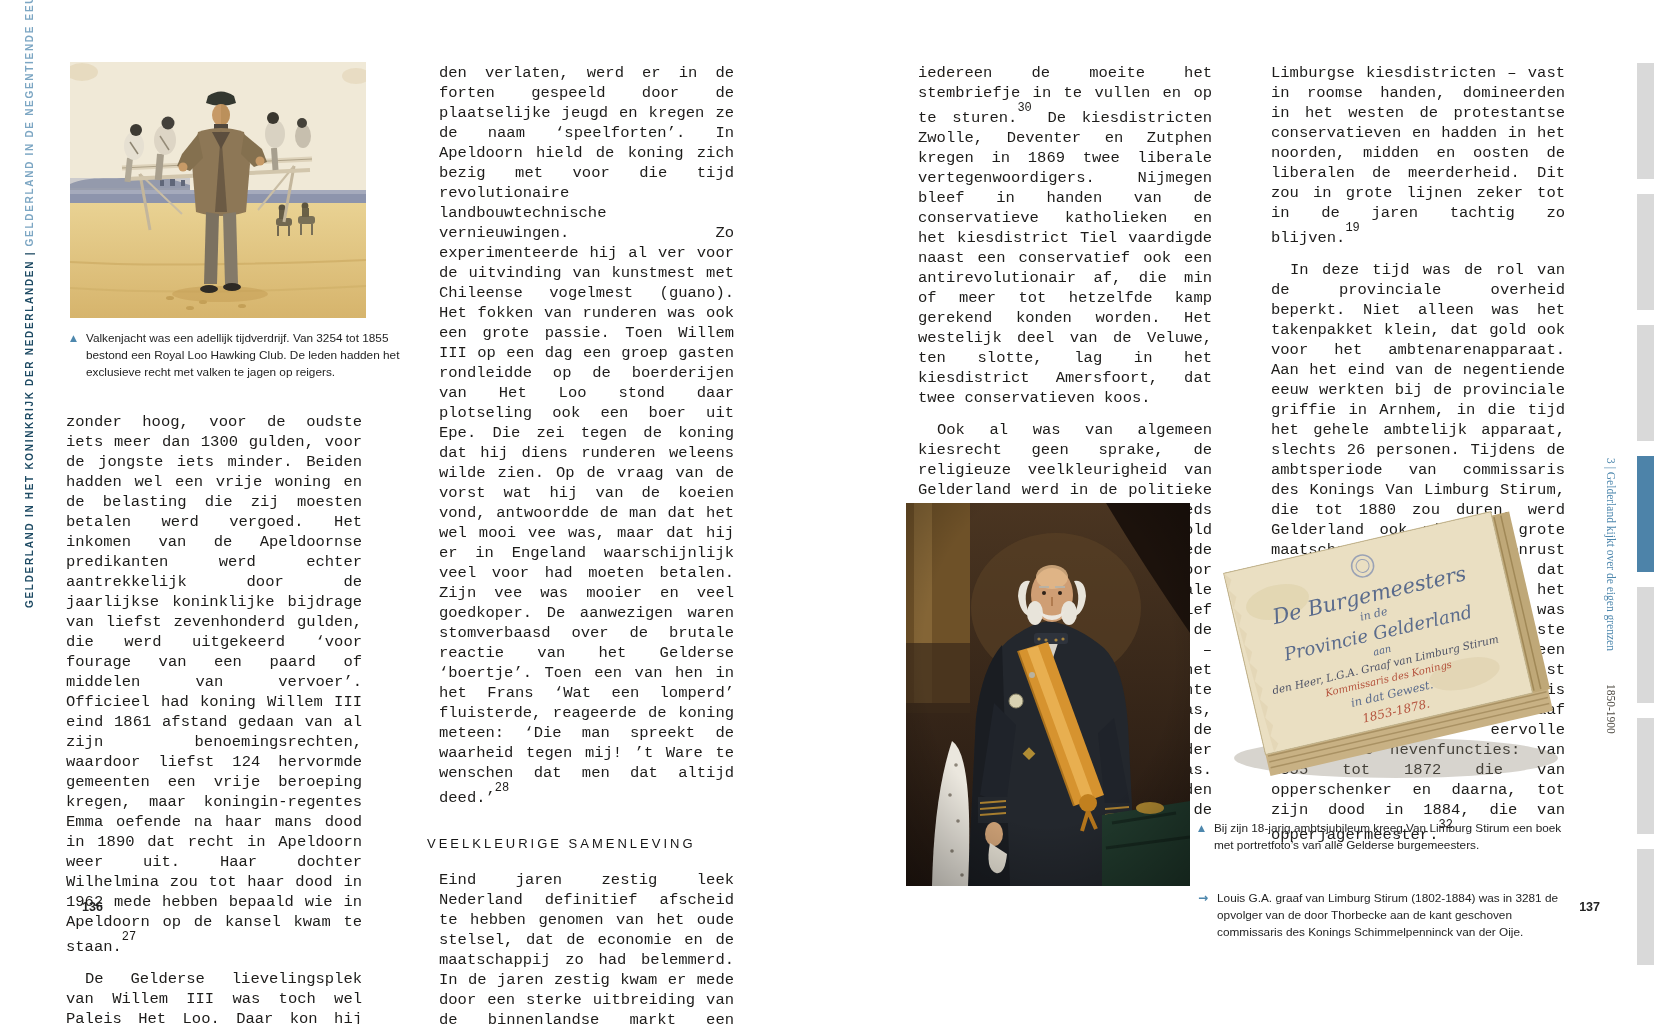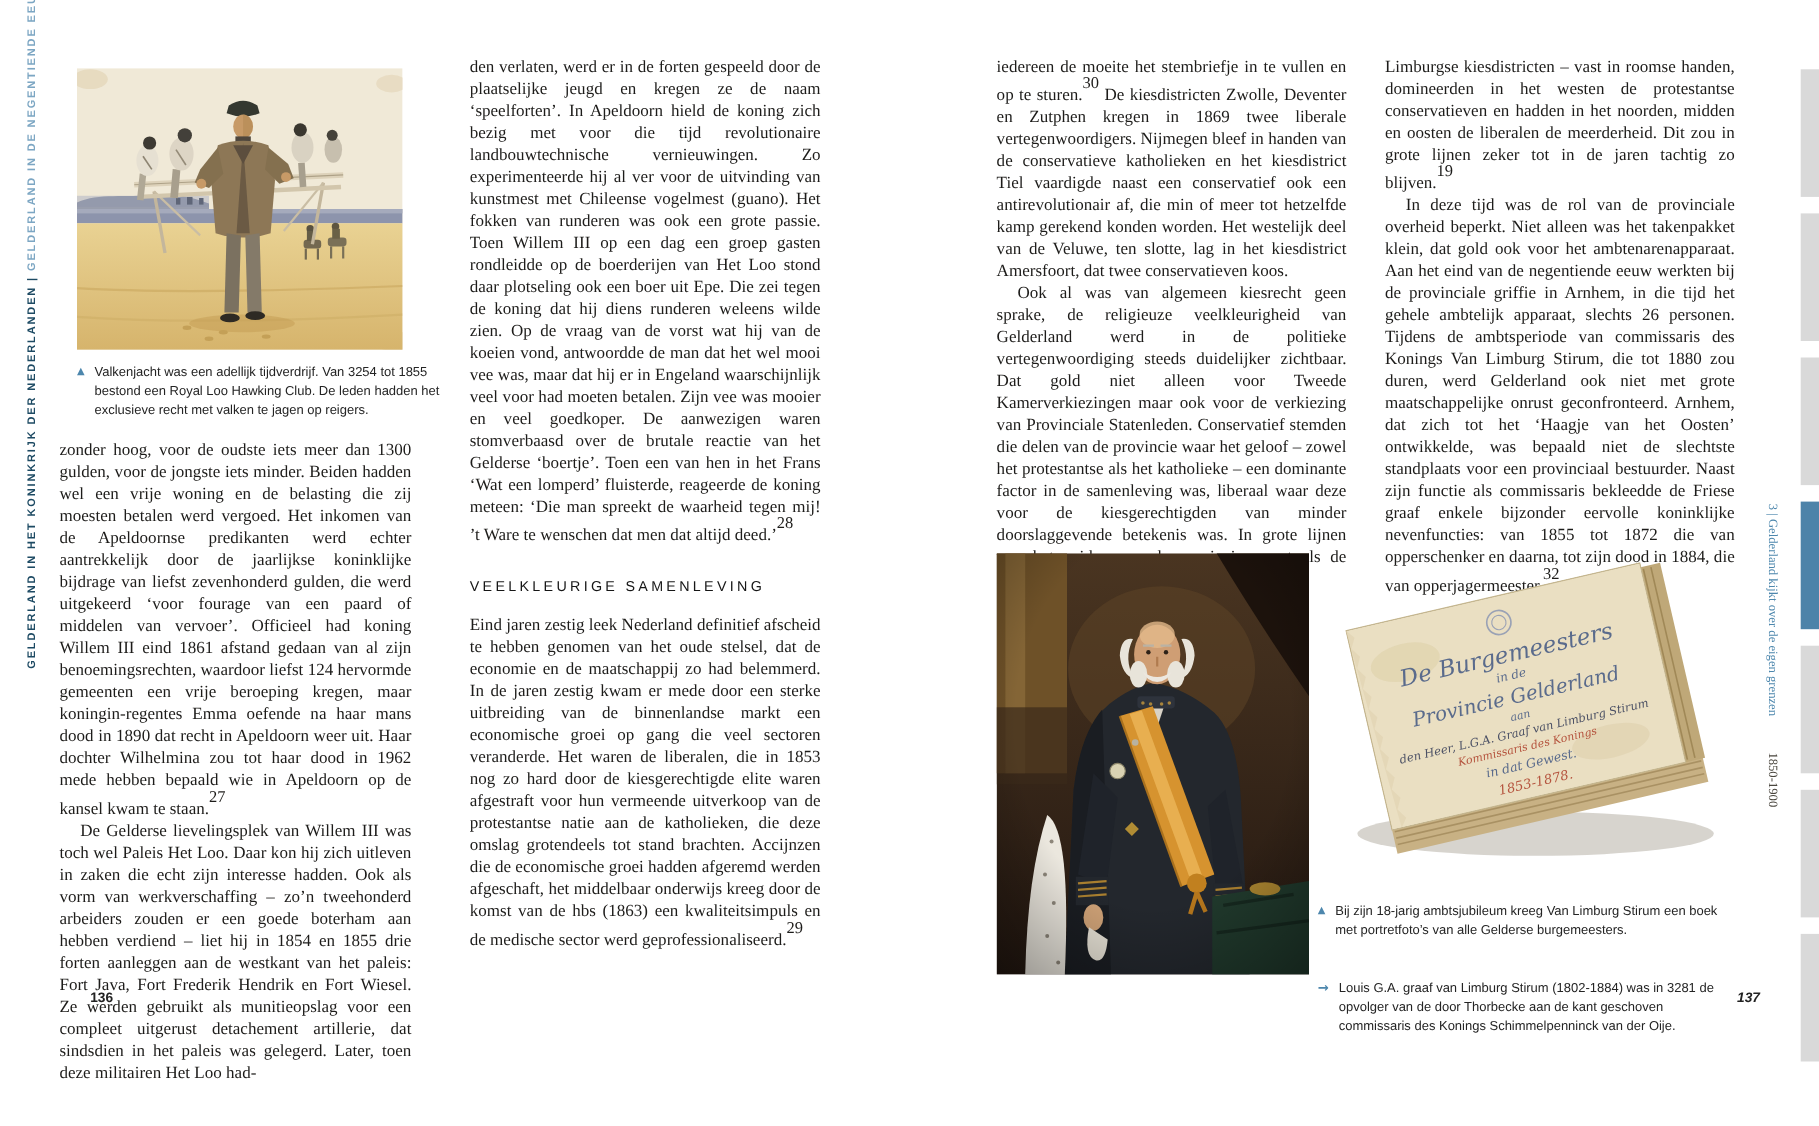--- a/index.html
+++ b/index.html
@@ -1,22 +1,22 @@
 <!DOCTYPE html>
 <html lang="nl"><head>
 <meta charset="utf-8">
 <style>
   html,body{margin:0;padding:0;background:#ffffff;}
   .page{position:relative;width:1654px;height:1024px;background:#ffffff;overflow:hidden;
         font-family:"Liberation Serif",serif;color:#1d1c1a;}
   
   .col{position:absolute;text-align:justify;font-size:15.5px;line-height:20px;}
-  .col p{margin:0;}
+  .col p{margin:12px;font-family:Liberation Mono, monospace;}
   .col p.ind{text-indent:19px;}
-  sup.note{font-size:15px;position:relative;top:-5px;letter-spacing:0;}
+  sup.note{font-size:12px;position:relative;top:-5px;letter-spacing:0;}
   h3.sect{font-family:"Liberation Sans",sans-serif;font-size:13px;font-weight:400;
           letter-spacing:3px;margin:26px 0 16px 0;color:#161616;}
   
   .caption{position:absolute;font-family:"Liberation Sans",sans-serif;font-size:11.8px;
            line-height:17px;color:#242424;display:flex;gap:9px;align-items:flex-start;}
   .cap-marker{color:#4d87ad;font-size:9px;line-height:16px;flex:0 0 auto;font-family:"DejaVu Sans",sans-serif;}
   .cap-marker.side{font-size:12px;font-weight:700;}
   
   .pagenum{position:absolute;font-family:"Liberation Sans",sans-serif;font-weight:700;
            font-size:12.5px;color:#222;text-align:center;}
@@ -275,21 +275,21 @@
     <span class="cap-marker">▲</span>
     <span>Bij zijn 18-jarig ambtsjubileum kreeg Van Limburg Stirum een boek met portretfoto’s van alle Gelderse burgemeesters.</span>
   </div>
 
   <div class="caption" style="left:1198px;top:890px;width:372px;">
     <span class="cap-marker side">→</span>
     <span>Louis G.A. graaf van Limburg Stirum (1802-1884) was in 3281 de opvolger van de door Thorbecke aan de kant geschoven commissaris des Konings Schimmelpenninck van der Oije.</span>
   </div>
 
   <div class="pagenum" style="left:82px;top:900px;">136</div>
-  <div class="pagenum" style="left:1560px;top:900px;width:40px;text-align:right;font-style:italic;">137</div>
+  <div class="pagenum" style="left:1560px;top:900px;width:40px;text-align:right;">137</div>
 
   <div class="spineR-title">3 | Gelderland kijkt over de eigen grenzen</div>
   <div class="spineR-years">1850-1900</div>
 
   <div class="tab" style="top:63px;"></div>
   <div class="tab" style="top:194px;"></div>
   <div class="tab" style="top:325px;"></div>
   <div class="tab active" style="top:456px;"></div>
   <div class="tab" style="top:587px;"></div>
   <div class="tab" style="top:718px;"></div>

